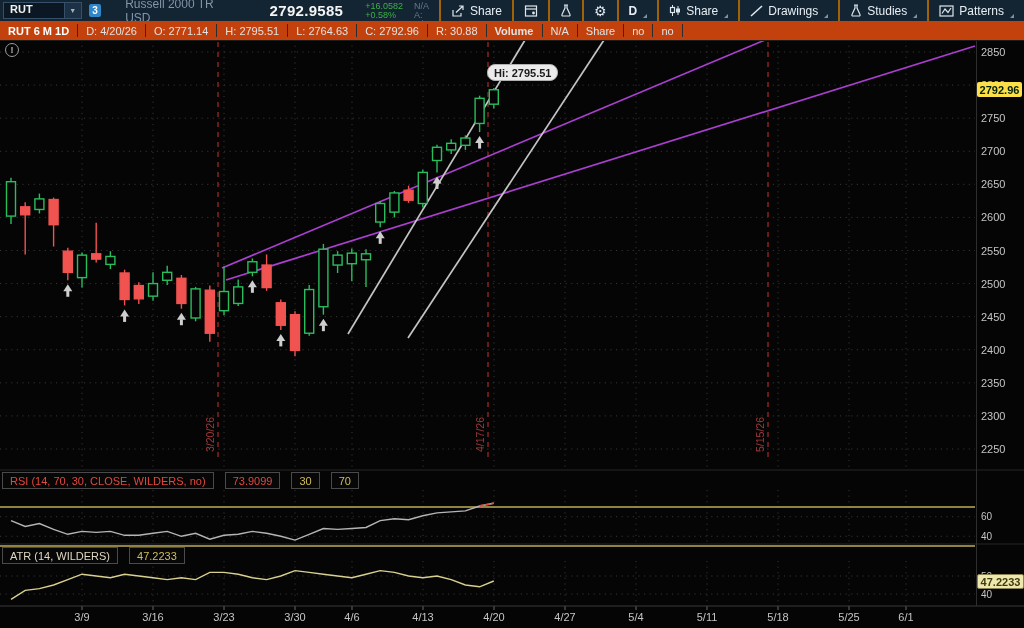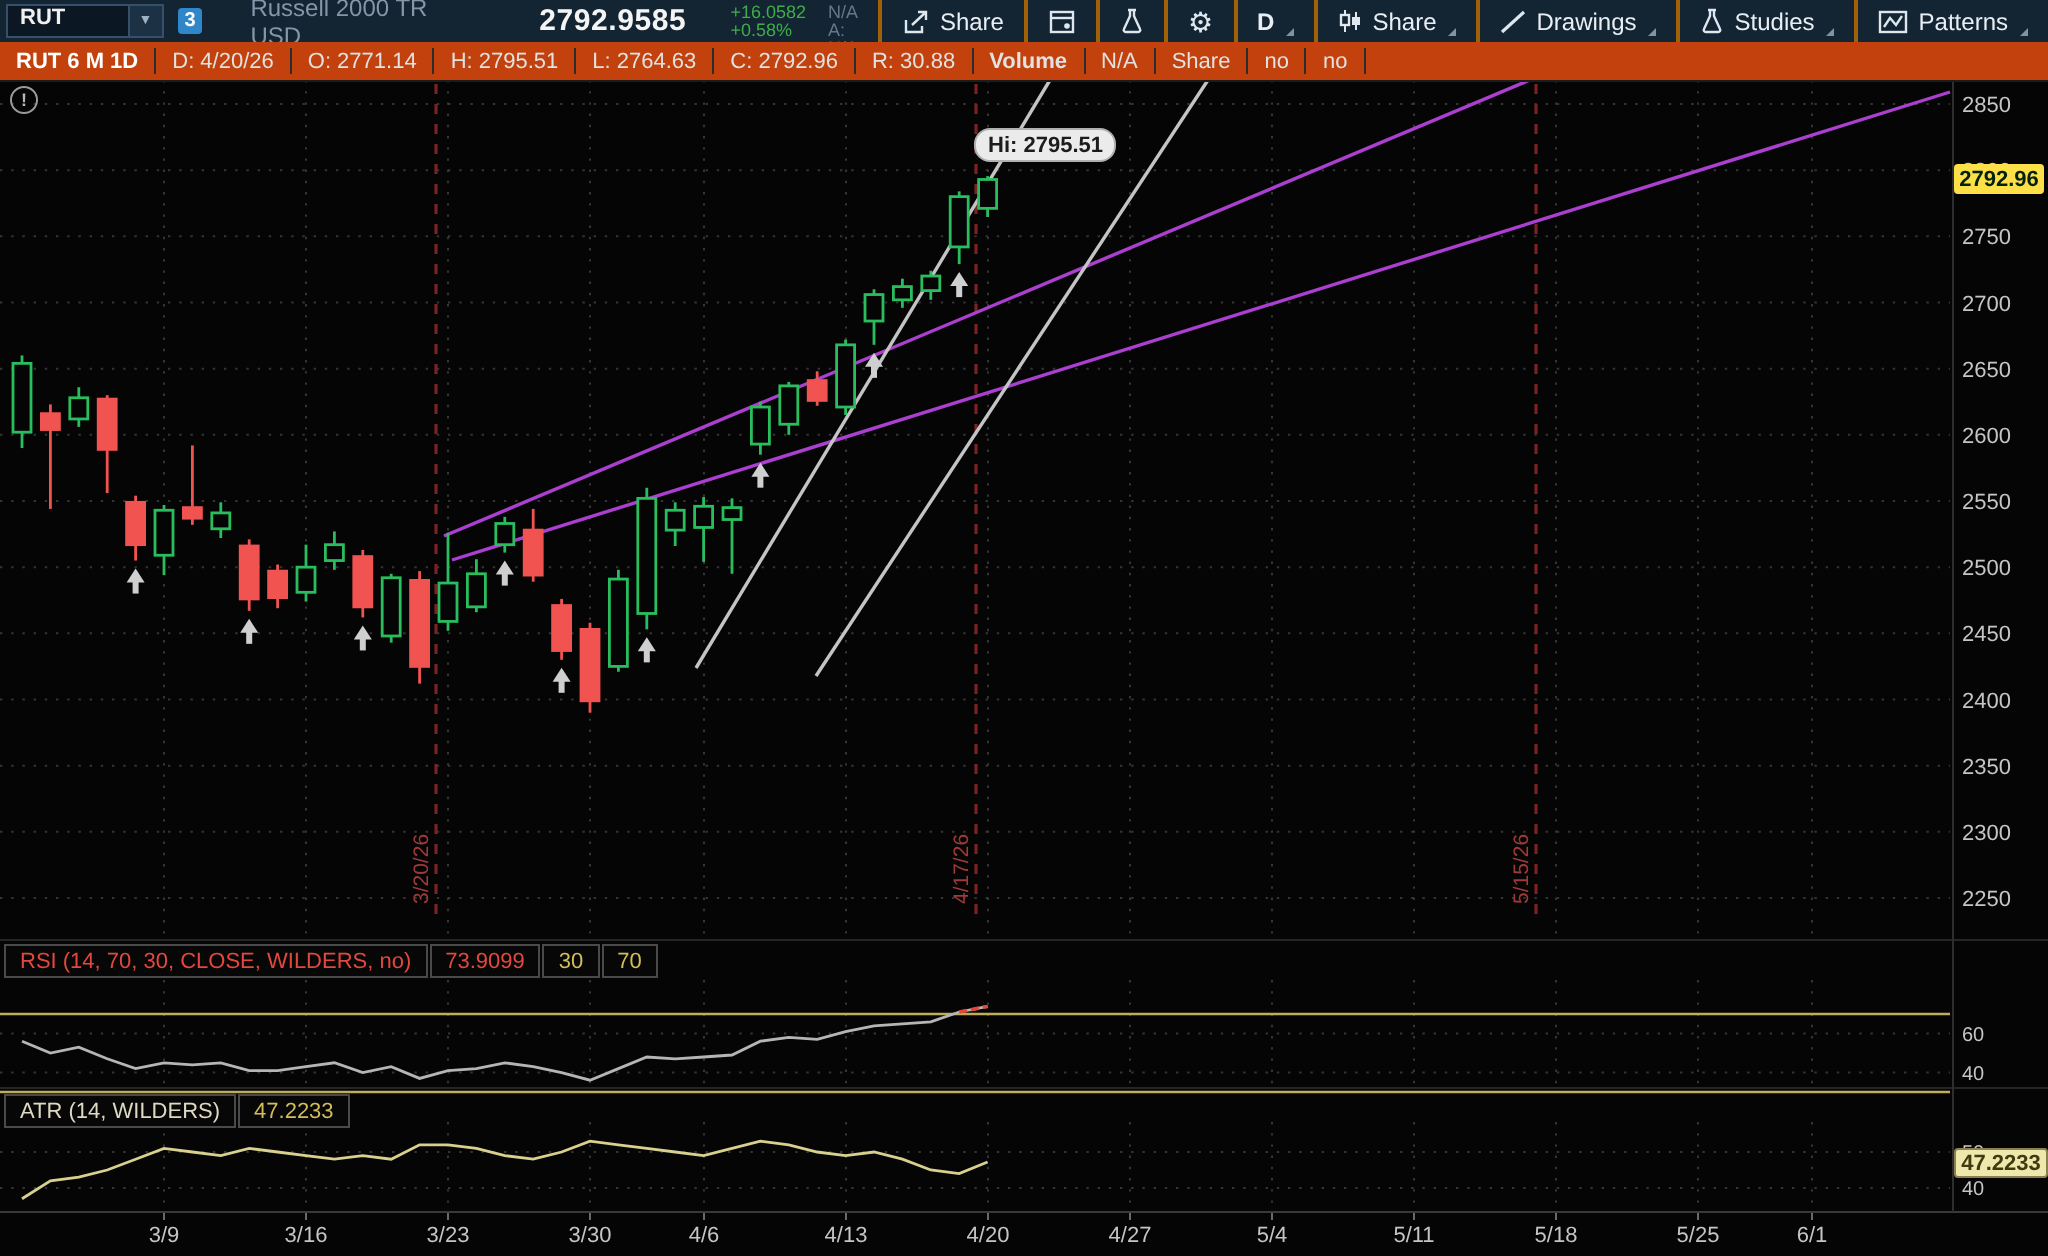--- a/index.html
+++ b/index.html
@@ -26,21 +26,21 @@
   .corner{width:0;height:0;border-left:4px solid transparent;border-bottom:4px solid #7f93a5;
           align-self:flex-end;margin:0 0 3px 1px}
   .gear{font-size:14px;line-height:14px;color:#dfe7ee}
   
   .r2{position:absolute;top:21px;left:0;width:1024px;height:19px;background:#c2410c;display:flex;
       align-items:center;font-size:11px;color:#e2e2e2;border-bottom:1px solid #1c1c1c;z-index:30}
   .r2 .cell{padding:0 8px;border-right:1px solid #2c2c2c;height:13px;display:flex;align-items:center}
   .r2 .title{font-weight:bold;color:#fff}
   .r2 .b{font-weight:bold}
   
-  .strip{position:absolute;left:2px;display:flex;gap:1px;font-size:11px;z-index:20}
+  .strip{position:absolute;left:2px;display:flex;gap:11px;font-size:11px;z-index:20}
   #rsiStrip{top:472px}
   #atrStrip{top:547px}
   .sbox{border:1px solid #4a4a4a;background:#070707;padding:0 7px;height:15px;display:flex;align-items:center}
   .red{color:#e2483d}.yel{color:#d3bd5a}.pale{color:#ded9c2}
   
   .badge{position:absolute;left:977px;width:45px;font-size:11px;font-weight:bold;display:flex;
          align-items:center;justify-content:center;border-radius:2px;z-index:20}
   #lastBadge{top:82px;height:15px;background:#fde047;color:#04220b}
   #atrBadge{top:574px;height:13px;background:#efe8ad;color:#3f3a10;border:1px solid #8a8150}
   #hiBubble{position:absolute;left:487px;top:64px;height:15px;padding:0 6px;background:#ebebeb;

